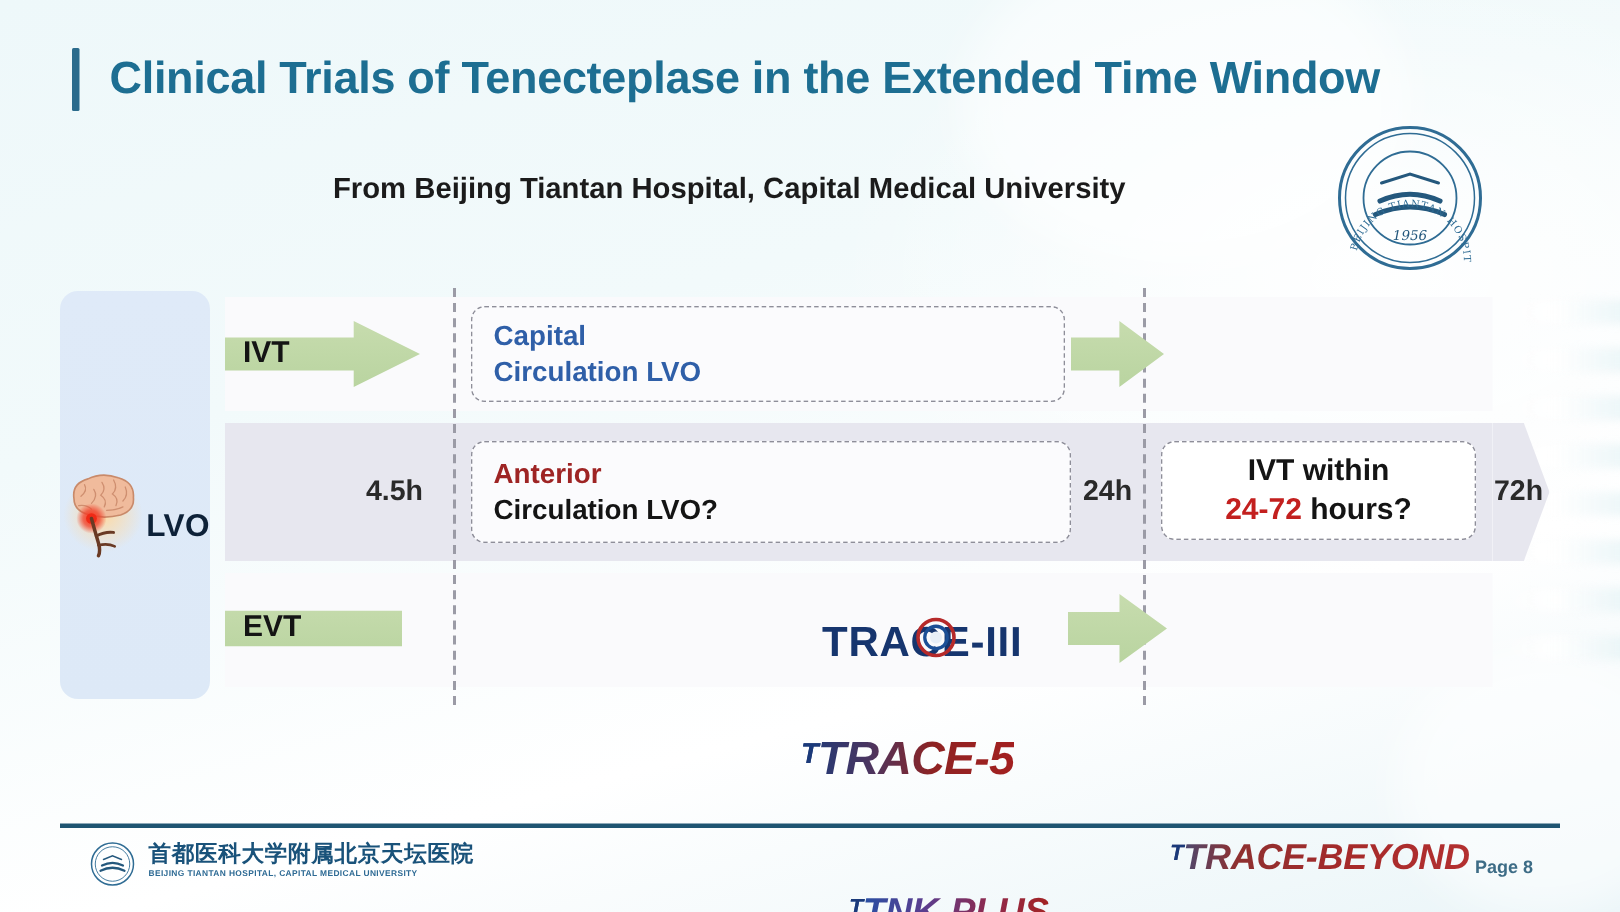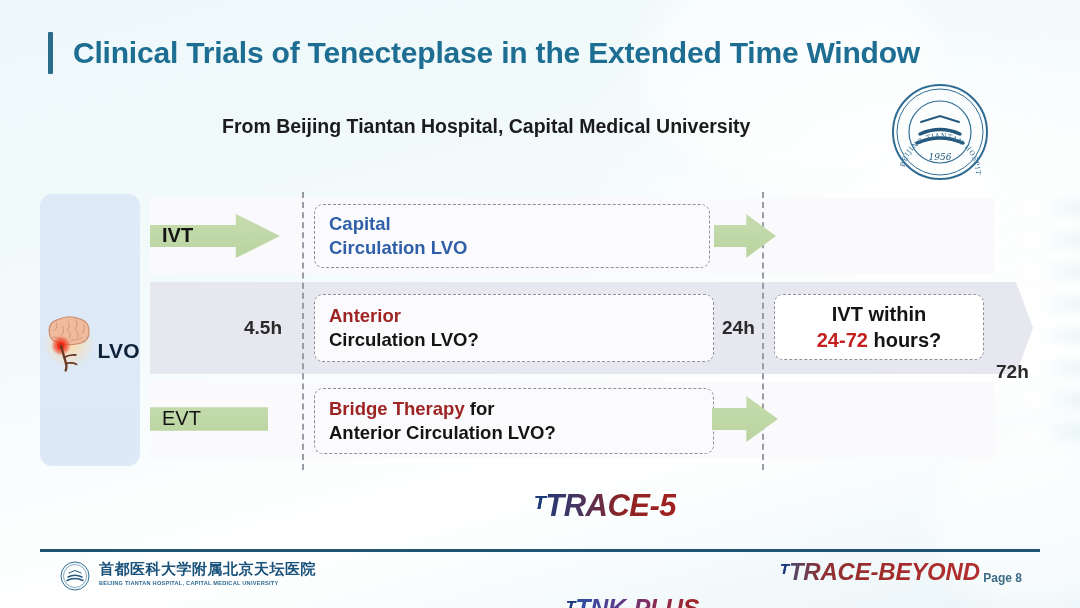--- a/index.html
+++ b/index.html
@@ -84,21 +84,21 @@
     border-left: 2px dashed #9b9ba6;
   }
   .div-45 { left: 302px; }
   .div-24 { left: 762px; }
 
   .time-label {
     position: absolute; font-size: 19px; font-weight: bold; color: #2a2a2a;
   }
   .t-45 { left: 244px; top: 127px; }
   .t-24 { left: 722px; top: 127px; }
-  .t-72 { left: 996px; top: 127px; margin-top: 44px; }
+  .t-72 { left: 996px; top: 127px; }
 
   
   .arrow-green {
     position: absolute;
     background: linear-gradient(180deg, #c7dcae 0%, #b9d4a0 100%);
   }
   .arrow-ivt {
     left: 150px; top: 24px; width: 130px; height: 44px;
     clip-path: polygon(0 25%, 66% 25%, 66% 0, 100% 50%, 66% 100%, 66% 75%, 0 75%);
   }
@@ -109,21 +109,21 @@
   .arrow-ivt-2 {
     left: 714px; top: 24px; width: 62px; height: 44px;
     clip-path: polygon(0 25%, 52% 25%, 52% 0, 100% 50%, 52% 100%, 52% 75%, 0 75%);
   }
   .arrow-evt {
     left: 150px; top: 208px; width: 118px; height: 42px;
     clip-path: polygon(0 22%, 100% 22%, 100% 78%, 0 78%);
   }
   .arrow-evt-label {
     position: absolute; left: 162px; top: 217px;
-    font-size: 20px; font-weight: normal; color: #141414;
+    font-size: 20px; font-weight: bold; color: #141414;
   }
   .arrow-evt-2 {
     left: 712px; top: 206px; width: 66px; height: 46px;
     clip-path: polygon(0 26%, 52% 26%, 52% 0, 100% 50%, 52% 100%, 52% 74%, 0 74%);
   }
 
   
   .dbox {
     position: absolute; background: #fbfbfd;
     border: 1.6px dashed #8e8e99; border-radius: 9px;
@@ -300,29 +300,20 @@
       <div class="l1 c-dred">Anterior</div>
       <div class="l2 c-black">Circulation LVO?</div>
     </div>
   </div>
   <div class="logo logo-trace5">
     <span class="tmark">T</span><span>TRACE-5</span>
   </div>
 
   <div class="arrow-green arrow-evt"></div>
   <div class="arrow-evt-label">EVT</div>
-  <div class="dbox box-3">
-    <div class="box-text">
-      <div class="l1">
-        <span class="c-dred">Bridge Therapy</span>
-        <span class="c-black">for</span>
-      </div>
-      <div class="l2 c-black">Anterior Circulation LVO?</div>
-    </div>
-  </div>
   <div class="logo logo-tnk">
     <span class="tmark">T</span><span>TNK-PLUS</span>
   </div>
   <div class="arrow-green arrow-evt-2"></div>
 
   <div class="dbox box-beyond">
     <div class="center-text">
       <div class="l1 c-black">IVT within</div>
       <div class="l2">
         <span class="c-red">24-72</span>

